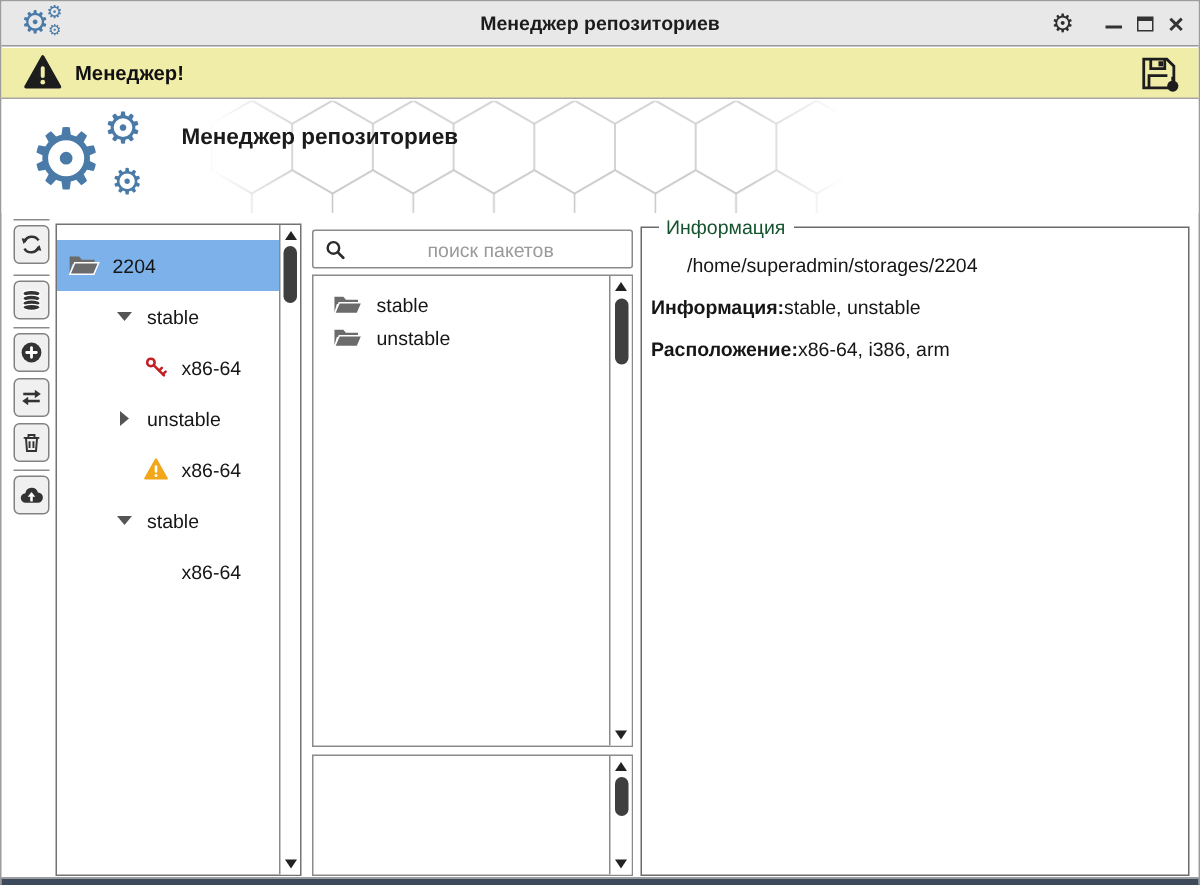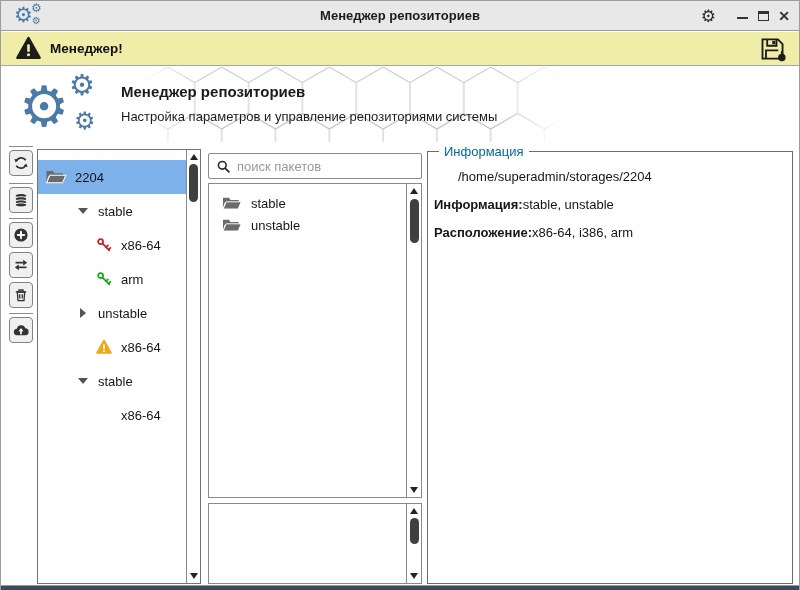--- a/index.html
+++ b/index.html
@@ -57,35 +57,35 @@
 
   
   .vscroll { position:absolute; top:0; right:0; bottom:0; width:14px; border-left:1px solid #8a8a8a; background:#fff; }
   .sa { position:absolute; left:0; width:13px; height:12px; display:flex; align-items:center; justify-content:center; }
   .sa-up { top:1px; } .sa-down { bottom:1px; }
   .sa-up i { width:0; height:0; border-left:4.5px solid transparent; border-right:4.5px solid transparent; border-bottom:6px solid #222; }
   .sa-down i { width:0; height:0; border-left:4.5px solid transparent; border-right:4.5px solid transparent; border-top:6px solid #222; }
   .sthumb { position:absolute; left:2px; width:9px; background:#3f3f3f; border-radius:4.5px; }
 
   
-  .search-box { position:absolute; left:207px; top:152px; width:214px; height:26px; border:1px solid #8a8a8a; border-radius:2px; background:#fff; display:flex; align-items:center; }
+  .search-box { position:absolute; left:207px; top:152px; width:214px; height:26px; border:1px solid #8a8a8a; border-radius:2px; background:#fff; display:flex; align-items:center;gap:48px; }
   .search-box .ic { width:15px; height:15px; margin-left:7px; flex:none; }
   .search-input { border:none; outline:none; flex:1; min-width:0; font-family:"Liberation Sans",sans-serif; font-size:13px; margin-left:6px; color:#222; background:transparent; }
   .search-input::placeholder { color:#9a9a9a; }
 
   .list-panel { position:absolute; left:207px; top:182px; width:214px; height:315px; border:1px solid #8a8a8a; background:#fff; }
   .list-rows { position:absolute; left:0; top:8px; right:15px; }
   .list-row { height:22px; display:flex; align-items:center; font-size:13px; padding-left:12px; }
   .list-row .tico { width:22px; height:17px; margin-right:8px; }
 
   .bottom-panel { position:absolute; left:207px; top:502px; width:214px; height:81px; border:1px solid #8a8a8a; background:#fff; }
 
   
   .info-fs { position:absolute; left:426px; top:143px; width:366px; height:440px; border:1px solid #6b6b6b; background:#fff; padding:10px 6px 0 6px; }
-  .info-fs legend { font-size:13px; padding:0 5px; margin-left:5px; color:#0369a1; }
+  .info-fs legend { font-size:13px; padding:0 5px; margin-left:5px; color:#14532d; }
   .info-row { display:flex; margin-bottom:13px; font-size:13px; line-height:15px; white-space:nowrap; }
   .info-row .lbl { font-weight:bold; }
   .info-row .val { }
   .info-row.first .val { margin-left:24px; }
 
   .footer-strip { position:absolute; left:0; top:584px; width:100%; height:6px; background:#3c4a5b; border-top:1px solid #9a9a9a; }
 </style>
 </head>
 <body>
 
@@ -151,21 +151,20 @@
       </svg>
     </div>
     <div class="hexfade-l"></div>
     <div class="hexfade-r"></div>
     <div class="logo">
       <span class="gearglyph" style="font-size:56px; left:0; top:6px;">⚙</span>
       <span class="gearglyph" style="font-size:29px; left:50px; top:-2px;">⚙</span>
       <span class="gearglyph" style="font-size:24px; left:55px; top:36px;">⚙</span>
     </div>
     <div class="hdr-title">Менеджер репозиториев</div>
-    <div class="hdr-sub">Настройка параметров и управление репозиториями системы</div>
   </div>
 
   <div class="tb-sep" style="top:145px;"></div>
   <div class="tool-btn" style="top:149px;">
       <span class="ic">
         <svg viewBox="0 0 16 16">
           <g fill="none" stroke="#333" stroke-width="1.7">
             <path d="M12.7 5.3A5.3 5.3 0 0 0 3.2 6.3"></path>
             <path d="M3.3 10.7a5.3 5.3 0 0 0 9.5-1"></path>
           </g>
@@ -253,32 +252,20 @@
             <svg viewBox="0 0 16 16">
               <g fill="none" stroke="#c42127" stroke-width="1.7" stroke-linecap="round">
                 <circle cx="4.6" cy="4.6" r="2.5"></circle>
                 <path d="M6.6 6.6l6.7 6.7"></path>
                 <path d="M10.1 10.1l1.8-1.8M12.6 12.6l1.8-1.8"></path>
               </g>
             </svg>
           </span>
           <span>x86-64</span>
         </div>
-        <div class="tree-row lvl2">
-          <span class="tico">
-            <svg viewBox="0 0 16 16">
-              <g fill="none" stroke="#18a818" stroke-width="1.7" stroke-linecap="round">
-                <circle cx="4.6" cy="4.6" r="2.5"></circle>
-                <path d="M6.6 6.6l6.7 6.7"></path>
-                <path d="M10.1 10.1l1.8-1.8M12.6 12.6l1.8-1.8"></path>
-              </g>
-            </svg>
-          </span>
-          <span>arm</span>
-        </div>
         <div class="tree-row lvl1">
           <span class="exp">
             <i class="tr"></i>
           </span>
           <span>unstable</span>
         </div>
         <div class="tree-row lvl2">
           <span class="tico">
             <svg viewBox="0 0 16 16">
               <path d="M8 1.2 15.2 14H.8z" fill="#f2a71b" stroke="#f2a71b" stroke-width="1.4" stroke-linejoin="round"></path>

